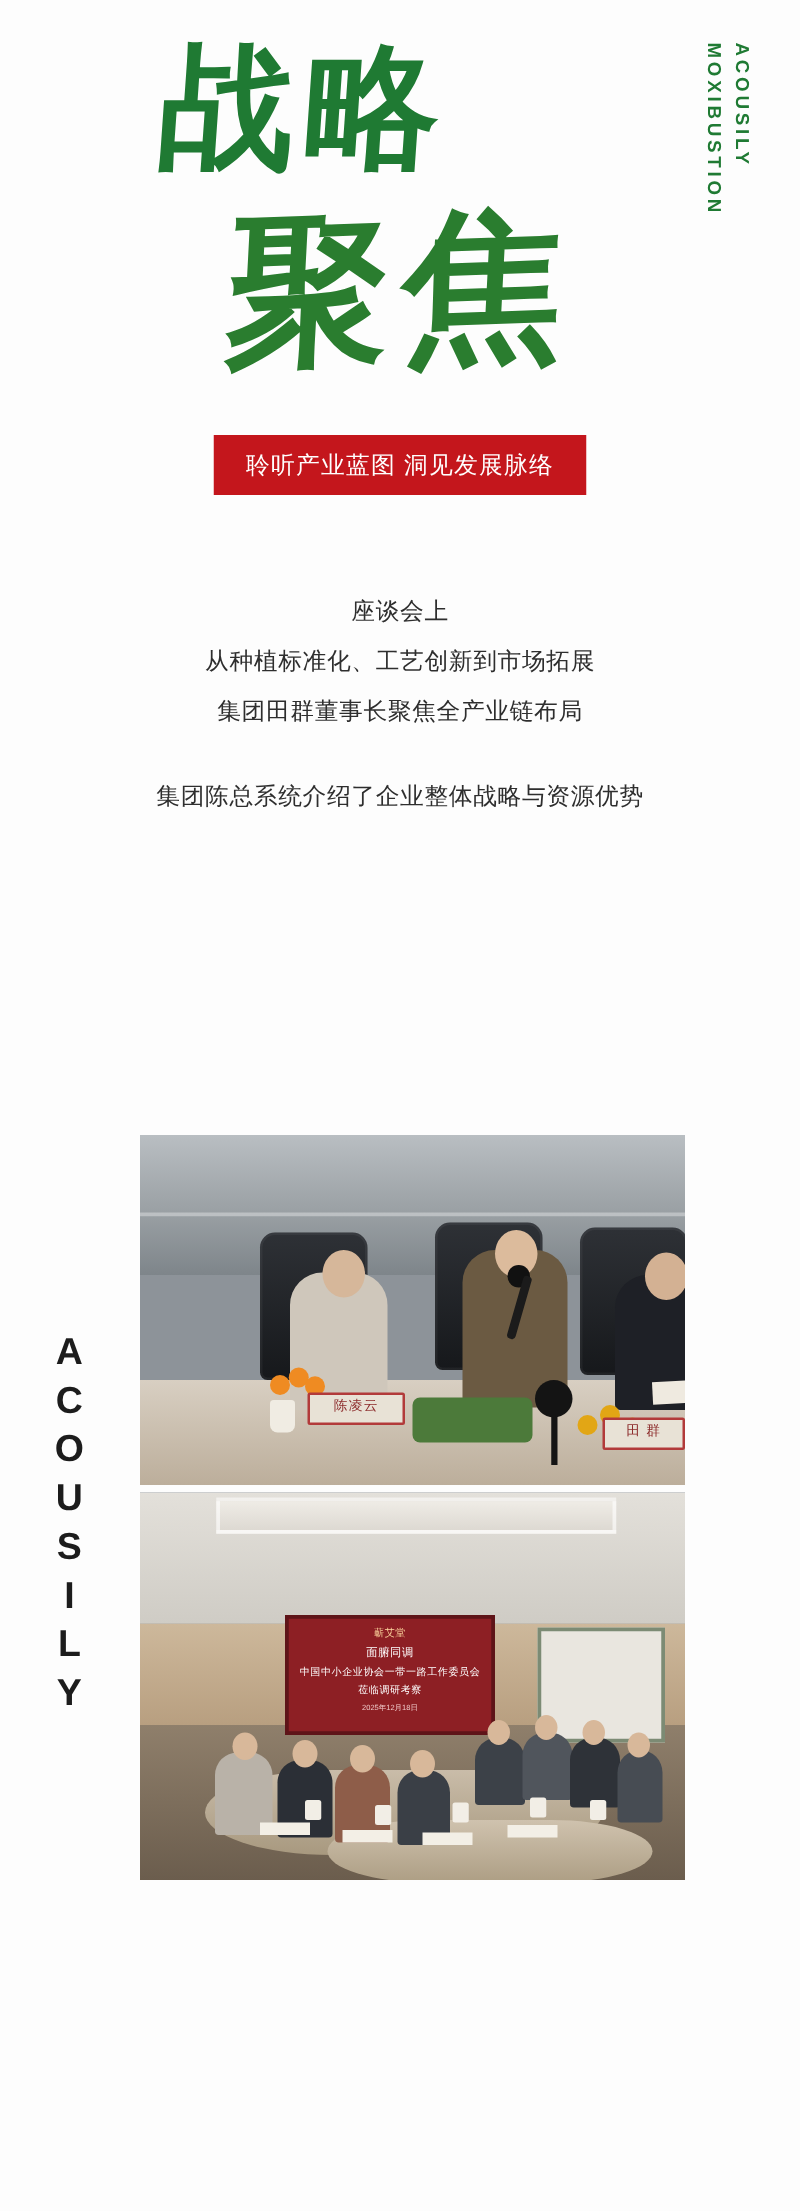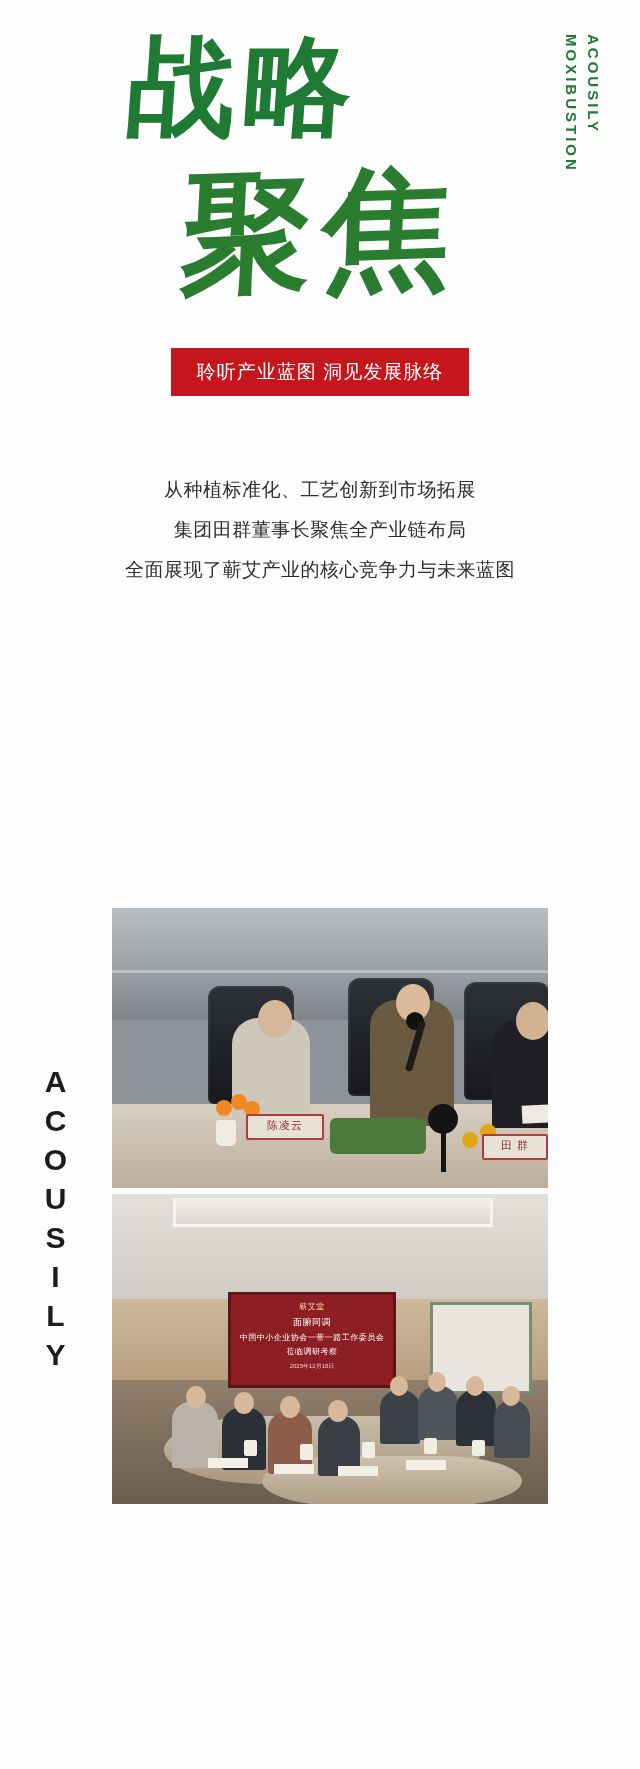--- a/index.html
+++ b/index.html
@@ -280,24 +280,25 @@
       <span>ACOUSILY</span>
       <span>MOXIBUSTION</span>
     </div>
   </div>
 
   <div class="banner-wrap">
     <div class="banner">聆听产业蓝图 洞见发展脉络</div>
   </div>
 
   <div class="body-copy">
+    <p>座谈会上</p>
     <p>从种植标准化、工艺创新到市场拓展</p>
     <p>集团田群董事长聚焦全产业链布局</p>
-    <p>全面展现了蕲艾产业的核心竞争力与未来蓝图</p>
     <div class="gap"></div>
+    <p>集团陈总系统介绍了企业整体战略与资源优势</p>
   </div>
 
   <div class="side-brand">ACOUSILY</div>
 
   <div class="photo photo-1">
     <div class="p1-ceiling"></div>
     <div class="p1-wallline"></div>
     <div class="p1-table"></div>
     <div class="p1-chair p1-c1"></div>
     <div class="p1-chair p1-c2"></div>

